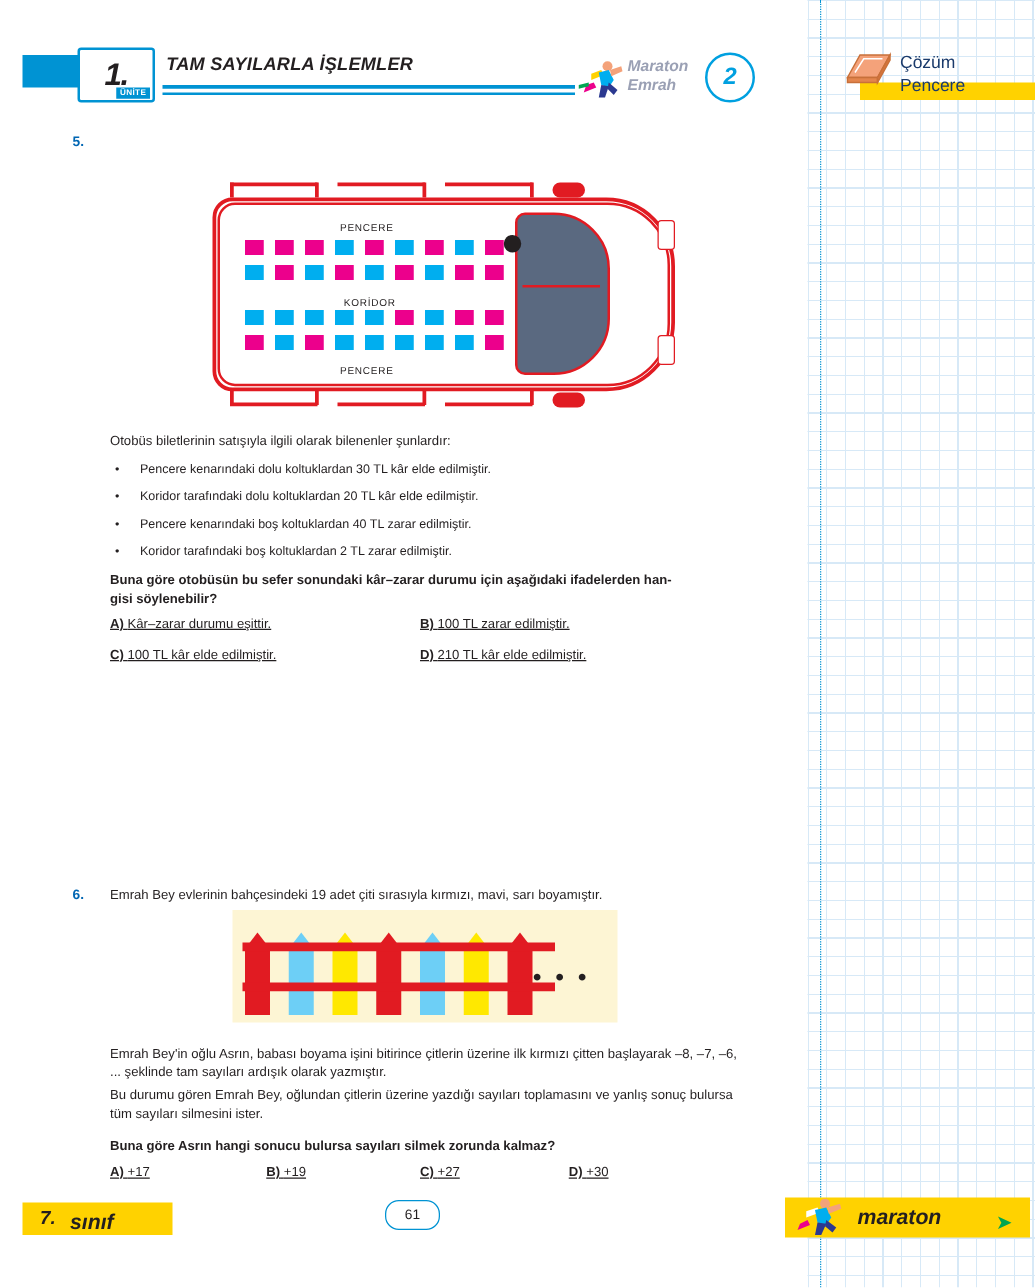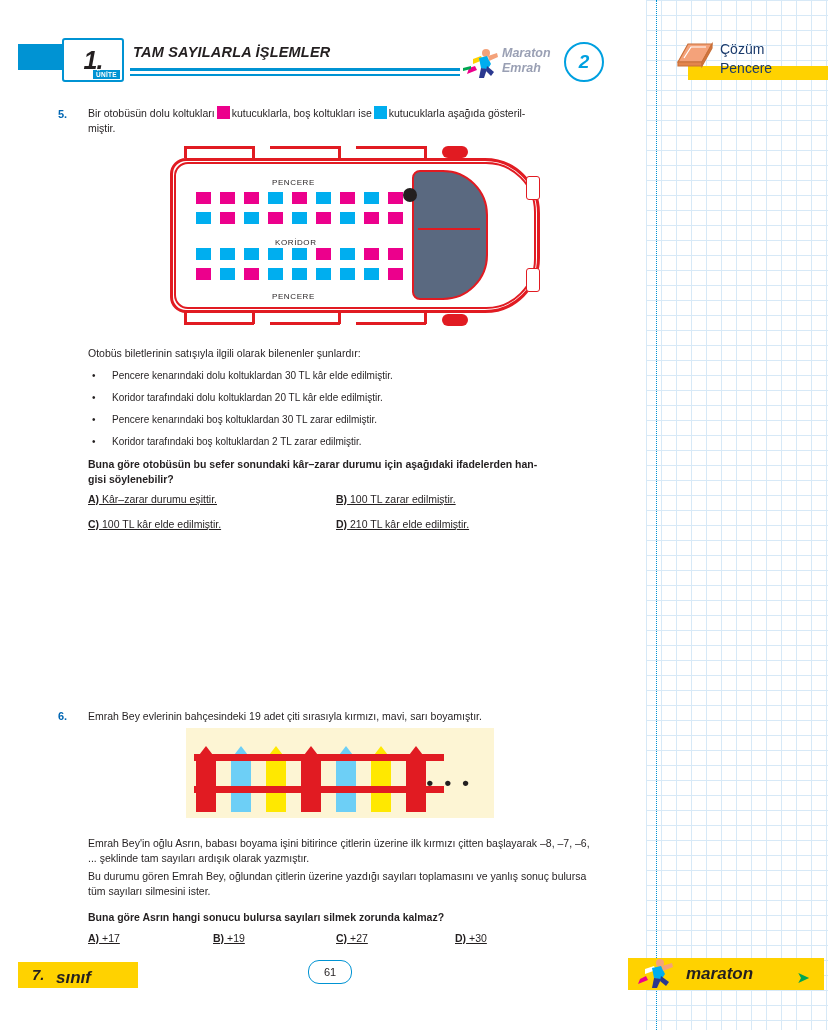--- a/index.html
+++ b/index.html
@@ -482,24 +482,20 @@
       </svg>
 
       <div class="maraton-test">
         <div>Maraton</div>
         <div>Emrah</div>
       </div>
       <div class="test-circle">2</div>
     </div>
 
     <div class="qnum" style="left:58px; top:108px;">5.</div>
-    <div class="qtext" style="left:88px; top:106px; width:510px;">
-      <span>Bir otobüsün dolu koltukları</span><span class="inline-chip chip-pink"></span><span>kutucuklarla, boş koltukları ise</span><span class="inline-chip chip-blue"></span><span>kutucuklarla aşağıda gösteril-</span>
-      <br><span>miştir.</span>
-    </div>
 
     <div class="bus-wrap">
 
       <div class="roof-line" style="left:24px; top:6px; width:70px;"></div>
       <div class="roof-line" style="left:110px; top:6px; width:70px;"></div>
       <div class="roof-line" style="left:196px; top:6px; width:70px;"></div>
       <div class="roof-line" style="left:24px; top:182px; width:70px;"></div>
       <div class="roof-line" style="left:110px; top:182px; width:70px;"></div>
       <div class="roof-line" style="left:196px; top:182px; width:70px;"></div>
       <div class="roof-line" style="left:24px; top:6px; width:2.5px; height:12px;"></div>
@@ -566,21 +562,21 @@
         </div>
     </div>
 
     <div class="lead" style="top:347px;">Otobüs biletlerinin satışıyla ilgili olarak bilenenler şunlardır:</div>
 
     <div class="bullet-dot" style="top:370px;">•</div>
     <div class="bullet-row" style="left:112px; top:370px;text-align:right;">Pencere kenarındaki dolu koltuklardan 30 TL kâr elde edilmiştir.</div>
     <div class="bullet-dot" style="top:392px;">•</div>
     <div class="bullet-row" style="left:112px; top:392px;">Koridor tarafındaki dolu koltuklardan 20 TL kâr elde edilmiştir.</div>
     <div class="bullet-dot" style="top:414px;">•</div>
-    <div class="bullet-row" style="left:112px; top:414px;">Pencere kenarındaki boş koltuklardan 30 TL zarar edilmiştir.</div>
+    <div class="bullet-row" style="left:112px; top:414px;">Pencere kenarındaki boş koltuklardan 40 TL zarar edilmiştir.</div>
     <div class="bullet-dot" style="top:436px;">•</div>
     <div class="bullet-row" style="left:112px; top:436px;">Koridor tarafındaki boş koltuklardan 2 TL zarar edilmiştir.</div>
 
     <div class="bold-q" style="top:457px;">
       <span>Buna göre otobüsün bu sefer sonundaki kâr–zarar durumu için aşağıdaki ifadelerden han-</span><br>
       <span>gisi söylenebilir?</span>
     </div>
 
     <div class="opt" style="left:88px; top:493px;">
       <b>A)</b>

